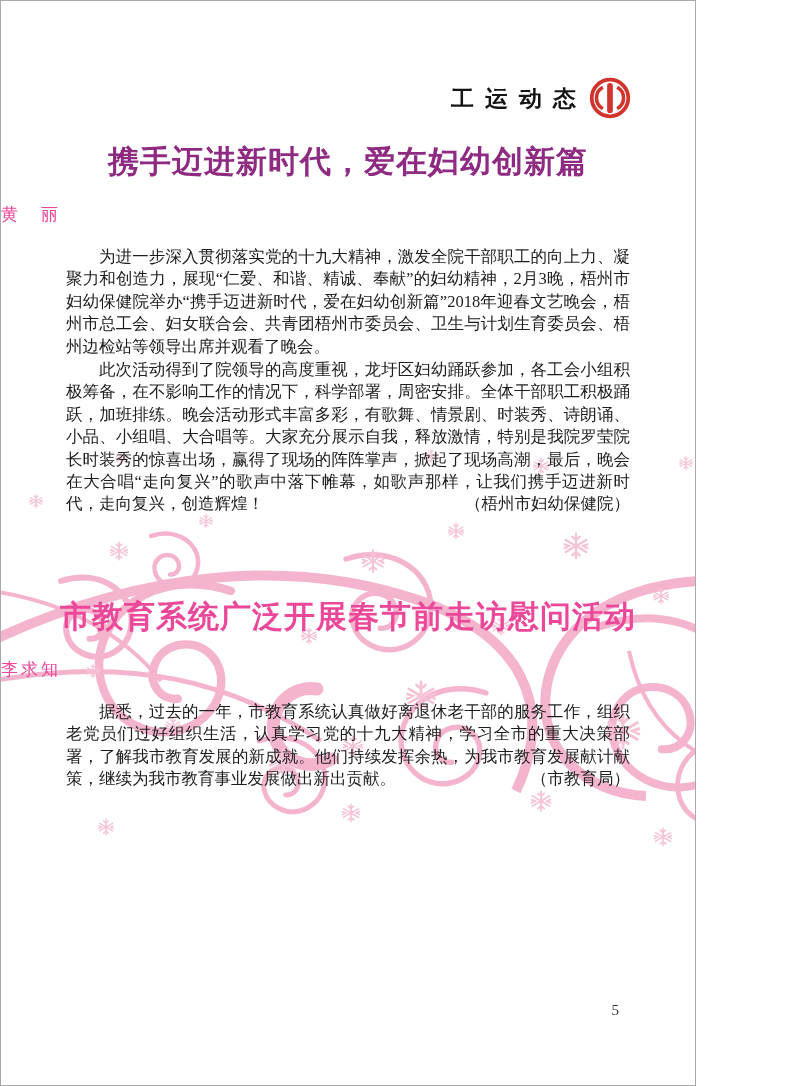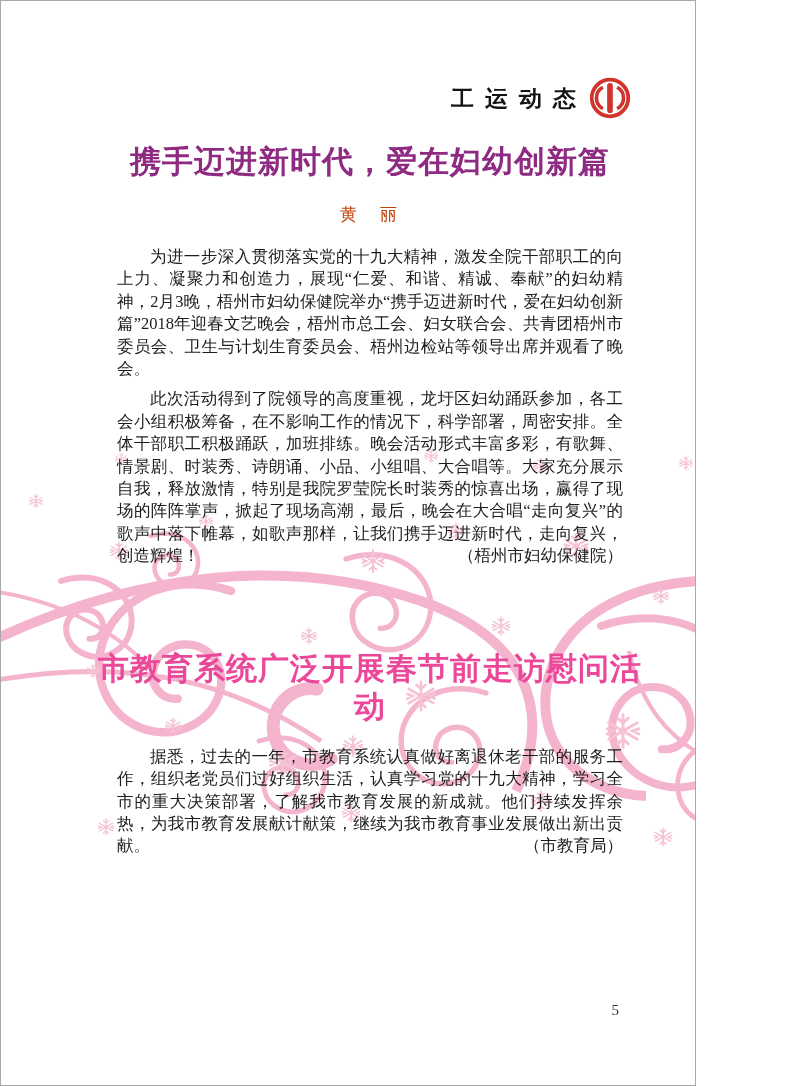--- a/index.html
+++ b/index.html
@@ -25,46 +25,46 @@
     font-size:23px;
     letter-spacing:11px;
     color:#141414;
     margin-right:2px;
     transform:scaleY(0.96);
     white-space:nowrap;
   }
   .union-logo { display:block; }
 
   
-  .content { position:relative; z-index:1;padding-left:44px; }
+  .content { position:relative; z-index:1; }
   .article-title {
     margin:142px 40px 0 40px;
     text-align:center;
     font-weight:bold;
     font-size:31px;
     line-height:38px;
     letter-spacing:1px;
   }
   .title-purple { color:#8e2a81; font-family:"Liberation Sans", sans-serif; }
   .title-green  { color:#ec4899; font-family:"Liberation Serif", serif; margin-top:82px; }
   .author-line {
     margin-top:22px;
-    text-align:center;
+    text-align:left;
     font-size:17px;
     letter-spacing:3px;
-    color:#c2410c;
+    color:#ec4899;
   }
   .body-text {
     margin:20px 64px 0 64px;
     font-size:16.5px;
     line-height:22.4px;
     text-align:justify;
     text-justify:inter-ideograph;
   }
-  .body-text p { margin:8px; text-indent:2em; }
+  .body-text p { margin:1px; text-indent:2em; }
   .attr { float:right; text-indent:0; }
 
   
   .flourish {
     position:absolute; top:440px; left:0;
     width:800px; height:420px;
     z-index:0;
     pointer-events:none;
   }
 
@@ -150,20 +150,21 @@
 
     <h1 class="article-title title-purple">携手迈进新时代，爱在妇幼创新篇</h1>
     <div class="author-line">黄　丽</div>
 
     <div class="body-text">
       <p>为进一步深入贯彻落实党的十九大精神，激发全院干部职工的向上力、凝聚力和创造力，展现“仁爱、和谐、精诚、奉献”的妇幼精神，2月3晚，梧州市妇幼保健院举办“携手迈进新时代，爱在妇幼创新篇”2018年迎春文艺晚会，梧州市总工会、妇女联合会、共青团梧州市委员会、卫生与计划生育委员会、梧州边检站等领导出席并观看了晚会。</p>
       <p><span>此次活动得到了院领导的高度重视，龙圩区妇幼踊跃参加，各工会小组积极筹备，在不影响工作的情况下，科学部署，周密安排。全体干部职工积极踊跃，加班排练。晚会活动形式丰富多彩，有歌舞、情景剧、时装秀、诗朗诵、小品、小组唱、大合唱等。大家充分展示自我，释放激情，特别是我院罗莹院长时装秀的惊喜出场，赢得了现场的阵阵掌声，掀起了现场高潮，最后，晚会在大合唱“走向复兴”的歌声中落下帷幕，如歌声那样，让我们携手迈进新时代，走向复兴，创造辉煌！</span><span class="attr">（梧州市妇幼保健院）</span></p>
     </div>
 
     <h2 class="article-title title-green">市教育系统广泛开展春节前走访慰问活动</h2>
+    <div class="author-line">李求知</div>
 
     <div class="body-text">
       <p><span>据悉，过去的一年，市教育系统认真做好离退休老干部的服务工作，组织老党员们过好组织生活，认真学习党的十九大精神，学习全市的重大决策部署，了解我市教育发展的新成就。他们持续发挥余热，为我市教育发展献计献策，继续为我市教育事业发展做出新出贡献。</span><span class="attr">（市教育局）</span></p>
     </div>
 
   </div>
 
   <div class="page-number">5</div>
 
 </div>

